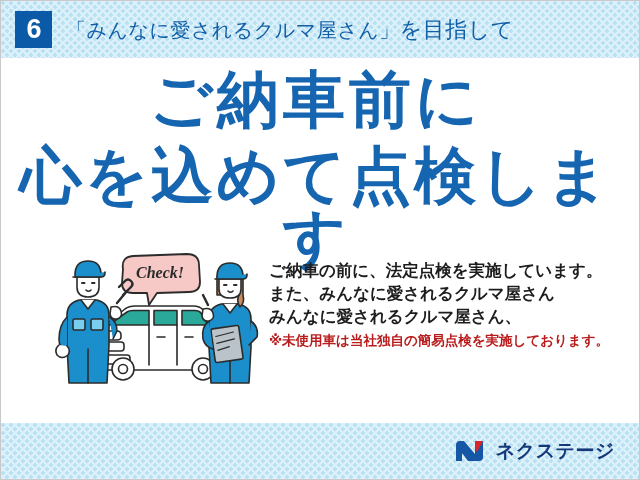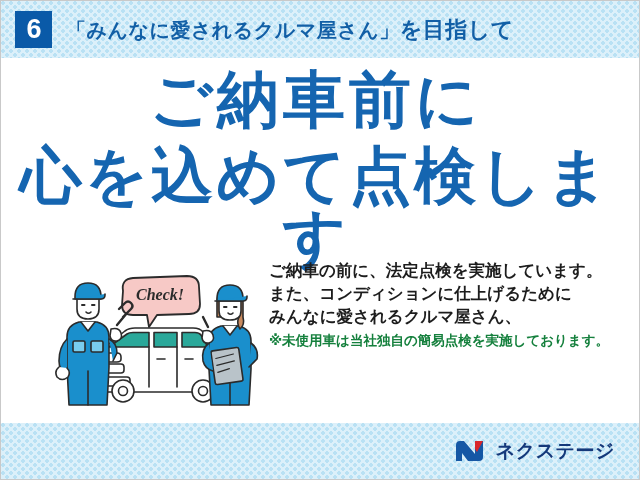--- a/index.html
+++ b/index.html
@@ -38,21 +38,21 @@
     background:#0a5aa8;
     color:#ffffff;
     display:flex;align-items:center;justify-content:center;
     font-size:27px;font-weight:bold;line-height:1;
     letter-spacing:-1px;
     flex:0 0 auto;
   }
   #header-title{
     margin-left:14px;
     color:#125fa6;
-    font-weight:bold;
+    font-weight:normal;
     white-space:nowrap;
     display:flex;align-items:baseline;
   }
   #header-title .main{font-size:20px;letter-spacing:0.5px;}
   #header-title .suffix{font-size:22px;letter-spacing:0.5px;}
 
   
   #headline{
     position:absolute;left:0;right:8px;top:62px;
     text-align:center;
@@ -73,25 +73,25 @@
   #body-copy{
     position:absolute;left:268px;top:258px;width:356px;
     color:#1d1d1d;
   }
   #body-copy .line{
     font-size:16.5px;line-height:23px;white-space:nowrap;
     font-weight:700;
   }
   #body-copy .note{
     font-size:13.5px;line-height:20px;white-space:nowrap;
-    margin-top:3px;font-weight:bold;color:#15803d;
-  }
-
-  
-  #illus{position:absolute;left:52px;top:266px;width:216px;height:140px;}
+    margin-top:3px;font-weight:bold;color:#b91c1c;
+  }
+
+  
+  #illus{position:absolute;left:52px;top:244px;width:216px;height:140px;}
   #illus svg{display:block;width:216px;height:140px;}
 
   
   #footer{bottom:0;height:56px;}
   #logo{
     position:absolute;right:24px;top:50%;transform:translateY(-50%);
     display:flex;align-items:center;gap:9px;
   }
   #logo-mark{width:34px;height:24px;display:block;}
   #logo-text{
@@ -202,21 +202,21 @@
 
           <path d="M150 64 Q158 62 160 68 Q162 74 156 76 Q150 77 149 71 Z" fill="#ffffff" stroke="#2b2b2b"></path>
           <path d="M155 60 L150 50" stroke="#2b2b2b" stroke-width="2.4"></path>
         </g>
       </g>
     </svg>
   </div>
 
   <div id="body-copy">
     <div class="line">ご納車の前に、法定点検を実施しています。</div>
-    <div class="line">また、コンディションに仕上げるために</div>
+    <div class="line">また、みんなに愛されるクルマ屋さん</div>
     <div class="line">みんなに愛されるクルマ屋さん、</div>
     <div class="note">※未使用車は当社独自の簡易点検を実施しております。</div>
   </div>
 
   <div id="footer" class="dotband">
     <div id="logo">
       <svg id="logo-mark" viewBox="0 0 34 24" xmlns="http://www.w3.org/2000/svg">
         <path d="M3 22 L3 6 Q3 2 7 2 L11 2 L22 15 L22 22 L15 22 L9 14 L9 22 Z" fill="#1557a5"></path>
         <path d="M22 2 L30 2 L30 18 Q30 22 26 22 L22 22 Z" fill="#1557a5"></path>
         <path d="M22 2 L30 2 L24 13 L22 10 Z" fill="#d8272c"></path>

